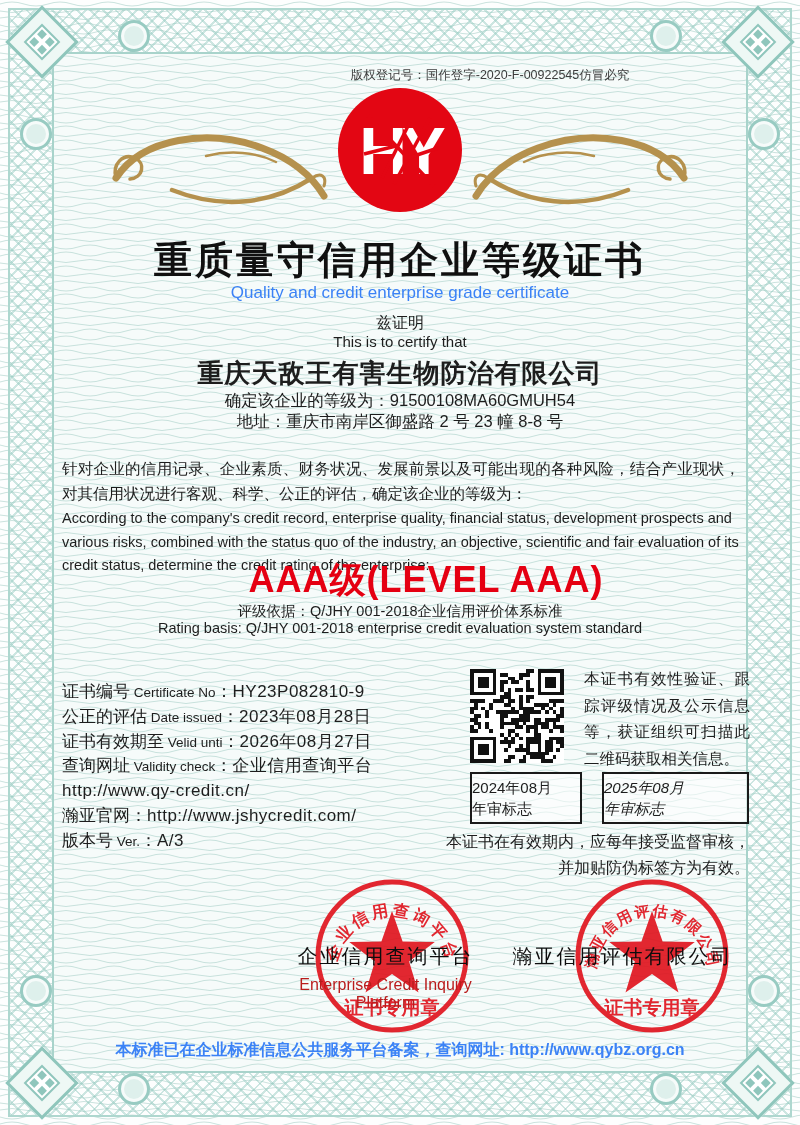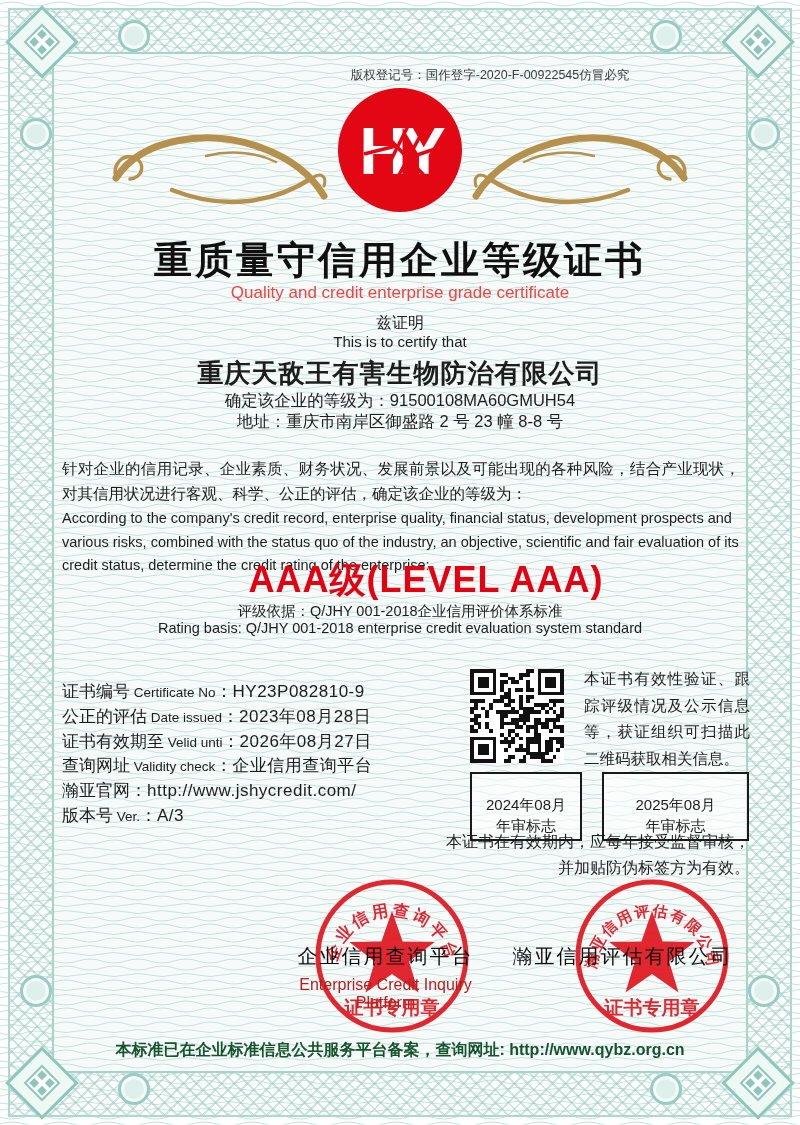--- a/index.html
+++ b/index.html
@@ -28,52 +28,52 @@
       linear-gradient(#8fc6bc,#8fc6bc) 2px 13px/7px 7px no-repeat,
       linear-gradient(#8fc6bc,#8fc6bc) 13px 13px/7px 7px no-repeat,#fff;
     border:2px solid #8fc6bc;}
   .btn-circle{position:absolute;width:26px;height:26px;border-radius:50%;z-index:2;
     background:#def0ec;border:3px solid #98cbc2;
     box-shadow:inset 0 0 0 3px #f6fbfa;}
   
   .center{left:0;width:800px;text-align:center;}
   #copyright{top:67px;left:180px;width:620px;text-align:center;font-size:12.5px;color:#3c3c3c;z-index:3;}
   #title-cn{top:235px;font-size:38px;font-weight:700;letter-spacing:3px;color:#101010;z-index:3;}
-  #title-en{top:283px;font-size:17px;color:#ef4444;z-index:3;}
+  #title-en{top:283px;font-size:17px;color:#3b82f6;z-index:3;}
   #certify-cn{top:313px;font-size:16px;z-index:3;}
   #certify-en{top:333px;font-size:15px;z-index:3;}
   #company-name{top:356px;font-size:26px;font-weight:800;letter-spacing:1px;z-index:3;}
   #company-code{top:390px;font-size:16.5px;z-index:3;}
   #company-addr{top:411px;font-size:16.5px;z-index:3;}
   #para-cn{top:456px;left:62px;width:678px;font-size:15.5px;line-height:25px;text-align:justify;z-index:3;}
   #para-en{top:507px;left:62px;width:678px;font-size:14.5px;line-height:23.5px;text-align:left;z-index:3;}
   #grade-level{top:556px;font-size:36px;font-weight:800;letter-spacing:1px;z-index:3;padding-left:26px;}
   #basis-cn{top:602px;font-size:14.5px;z-index:3;}
   #basis-en{top:620px;font-size:14.5px;z-index:3;}
   #detail-rows{top:680px;left:62px;width:400px;z-index:3;}
   .drow{height:24.8px;line-height:24.8px;white-space:nowrap;}
   .dcn{font-size:17px;}
   .den{font-size:13.5px;}
   .dval{font-size:17px;letter-spacing:.5px;}
   #qr-wrap{left:470px;top:669px;width:94px;height:94px;background:#fff;z-index:3;}
   #qr-note{left:584px;top:666px;width:166px;font-size:15.5px;line-height:26.5px;text-align:justify;z-index:3;}
   .mark-box{top:772px;height:45px;border:2px solid #1a1a1a;background:rgba(255,255,255,.55);
-    text-align:center;font-size:15px;line-height:21px;padding-top:20px;box-sizing:content-box;z-index:3;}
+    text-align:left;font-size:15px;line-height:21px;padding-top:3px;box-sizing:content-box;z-index:3;}
   #mark-box-1{left:470px;width:108px;}
-  #mark-box-2{left:602px;width:143px;}
+  #mark-box-2{left:602px;width:143px;font-style:italic;}
   #validity-note{top:829px;left:400px;width:350px;text-align:right;font-size:16px;line-height:26px;z-index:3;}
   .stamp{width:160px;height:160px;z-index:5;opacity:.9;}
   #stamp-left{left:312px;top:876px;}
   #stamp-right{left:572px;top:876px;}
   .issuer{z-index:6;text-align:center;}
   #issuer-left{left:278px;top:943px;width:215px;}
   #issuer-right{left:505px;top:943px;width:235px;}
   .issuer-cn{font-size:20px;letter-spacing:2px;color:#0d0d0d;}
   .issuer-en{font-size:16px;margin-top:6px;color:#b91c1c;}
-  #footer-line{top:1040px;font-size:16px;font-weight:600;color:#14532d;z-index:3;}
+  #footer-line{top:1040px;font-size:16px;font-weight:600;color:#3b82f6;z-index:3;}
   .gold-flourish{top:126px;width:218px;height:88px;z-index:3;}
   #flourish-left{left:110px;}
   #flourish-right{left:472px;transform:scaleX(-1);}
   #logo{left:338px;top:88px;width:124px;height:124px;z-index:4;}
 </style>
 </head>
 <body>
 
 <svg id="bg-waves" width="800" height="1125">
   <defs>
@@ -166,20 +166,21 @@
 
 <div id="grade-level" class="abs center" style="color:#e50012;">AAA级(LEVEL AAA)</div>
 <div id="basis-cn" class="abs center">评级依据：Q/JHY 001-2018企业信用评价体系标准</div>
 <div id="basis-en" class="abs center">Rating basis: Q/JHY 001-2018 enterprise credit evaluation system standard</div>
 
 <div id="detail-rows" class="abs">
     <div class="drow"><span class="dcn">证书编号</span><span class="den"> Certificate No</span><span class="dcn">：</span><span class="dval">HY23P082810-9</span></div>
     <div class="drow"><span class="dcn">公正的评估</span><span class="den"> Date issued</span><span class="dcn">：</span><span class="dval">2023年08月28日</span></div>
     <div class="drow"><span class="dcn">证书有效期至</span><span class="den"> Velid unti</span><span class="dcn">：</span><span class="dval">2026年08月27日</span></div>
     <div class="drow"><span class="dcn">查询网址</span><span class="den"> Validity check</span><span class="dcn">：</span><span class="dval">企业信用查询平台</span></div>
+    <div class="drow"><span class="dval">http://www.qy-credit.cn/</span></div>
     <div class="drow"><span class="dcn">瀚亚官网</span><span class="dcn">：</span><span class="dval">http://www.jshycredit.com/</span></div>
     <div class="drow"><span class="dcn">版本号</span><span class="den"> Ver.</span><span class="dcn">：</span><span class="dval">A/3</span></div>
   </div>
 
 <div id="qr-wrap" class="abs">
   <svg id="qr" viewBox="0 0 25 25" width="94" height="94" shape-rendering="crispEdges" fill="#111">
       <rect x="15" y="0" width="1" height="1"></rect>
       <rect x="16" y="0" width="1" height="1"></rect>
       <rect x="8" y="1" width="1" height="1"></rect>
       <rect x="9" y="1" width="1" height="1"></rect>

